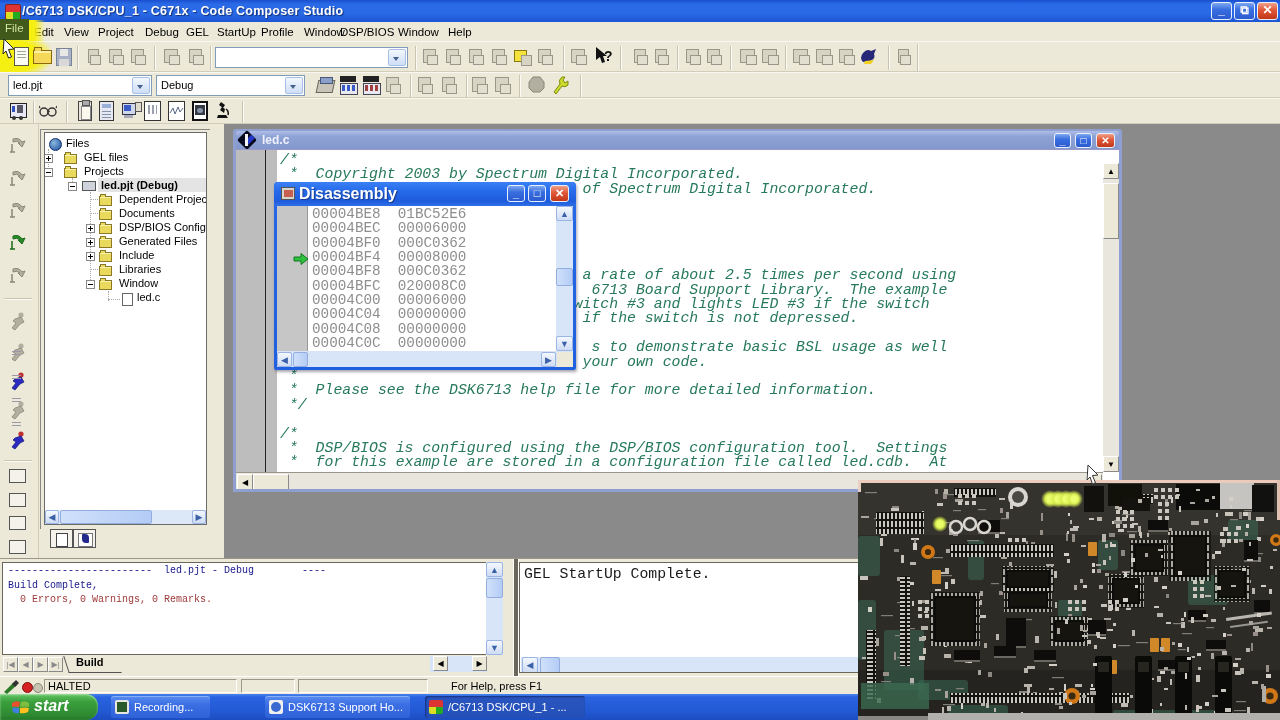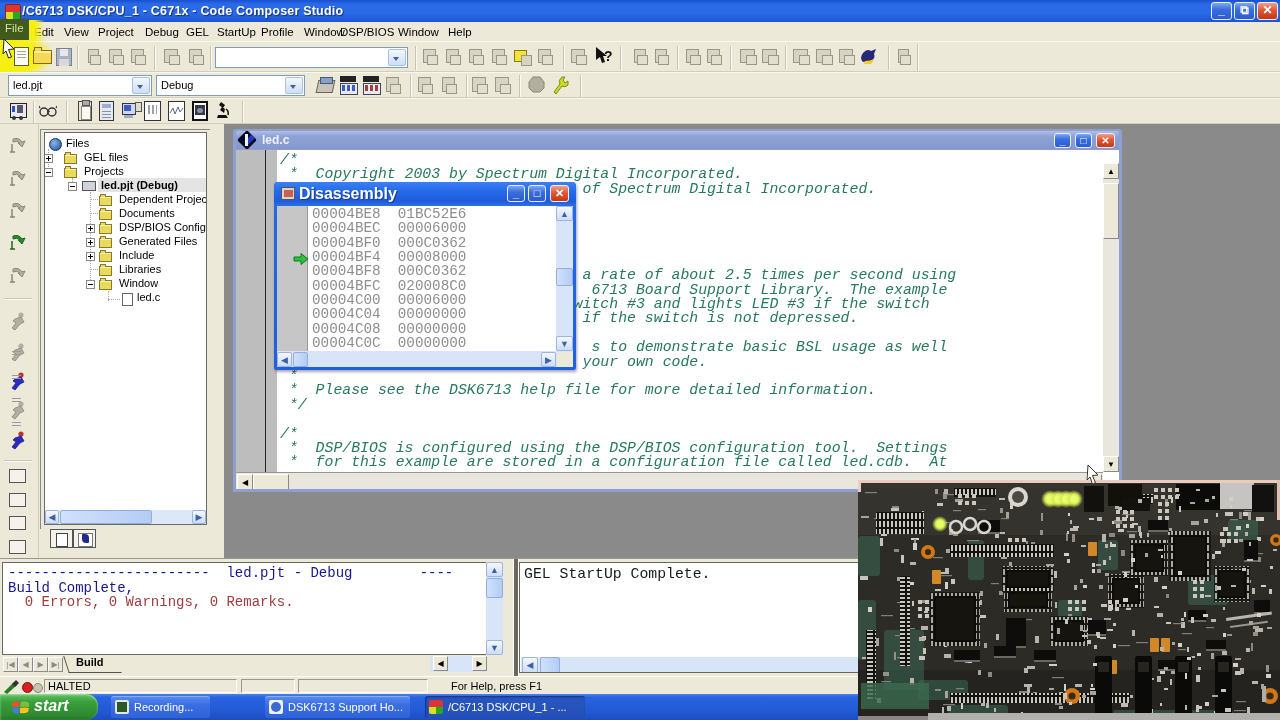--- a/index.html
+++ b/index.html
@@ -45,21 +45,21 @@
  box-shadow:1px 2px 3px rgba(0,0,30,.35);}
 #dastitle{left:0px;top:0px;width:302px;height:24px;border-radius:4px 4px 0 0;
  background:linear-gradient(180deg,#3a80f4 0%,#2569ea 40%,#1e5cdc 80%,#2e6fe8 100%);}
 #dascontent{left:3px;top:24px;width:296px;height:161px;background:#fff;overflow:hidden;}
 .dasline{position:absolute;left:35px;font-family:"Liberation Mono",monospace;font-size:14.3px;color:#8e8e8e;white-space:pre;}
 .sbtn{position:absolute;background:linear-gradient(180deg,#f4f8fe,#cfdcf4);border:1px solid #9ab4e4;border-radius:2px;box-sizing:border-box;
  color:#3a62a8;text-align:center;}
 .sbthumb{position:absolute;background:linear-gradient(90deg,#cfe0fa,#b4ccf6);border:1px solid #93aede;border-radius:2px;box-sizing:border-box;}
 .csbtn{position:absolute;background:#ECE9D8;border:1px solid;border-color:#fff #8a8a8a #8a8a8a #fff;box-sizing:border-box;color:#000;text-align:center;}
 
-.outtext{position:absolute;font-family:"Liberation Mono",monospace;font-size:14px;white-space:pre;}
+.outtext{position:absolute;font-family:"Liberation Mono",monospace;font-size:10px;white-space:pre;}
 
 #statusbar{left:0;top:676px;width:1280px;height:18px;background:#ECE9D8;border-top:1px solid #fff;font-size:11px;color:#000;}
 .sfield{position:absolute;top:2px;height:14px;border:1px solid;border-color:#9a968a #fff #fff #9a968a;background:#ECE9D8;box-sizing:border-box;}
 
 #taskbar{left:0;top:694px;width:1280px;height:26px;
  background:linear-gradient(180deg,#4a85f0 0%,#2963e0 12%,#2258d2 70%,#1c4cc0 100%);}
 #startbtn{left:0;top:0;width:98px;height:26px;border-radius:0 12px 12px 0;
  background:linear-gradient(180deg,#61c462 0%,#3aa03c 30%,#2f8a32 80%,#247828 100%);
  color:#fff;font-weight:bold;font-style:italic;font-size:16px;box-shadow:inset 0 1px 2px #a8e0a8;}
 .task{position:absolute;top:2px;height:22px;border-radius:3px;

